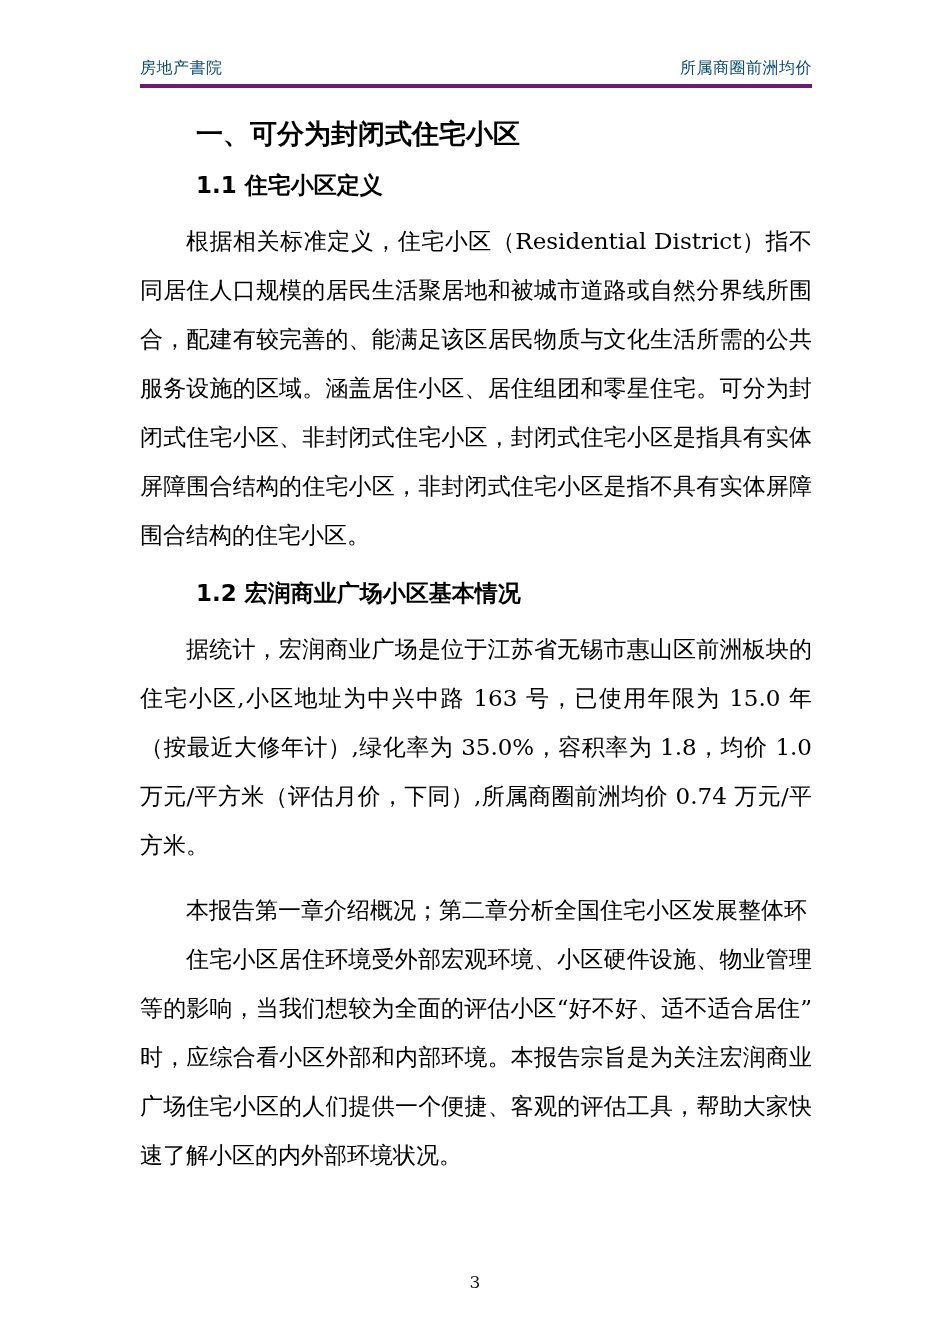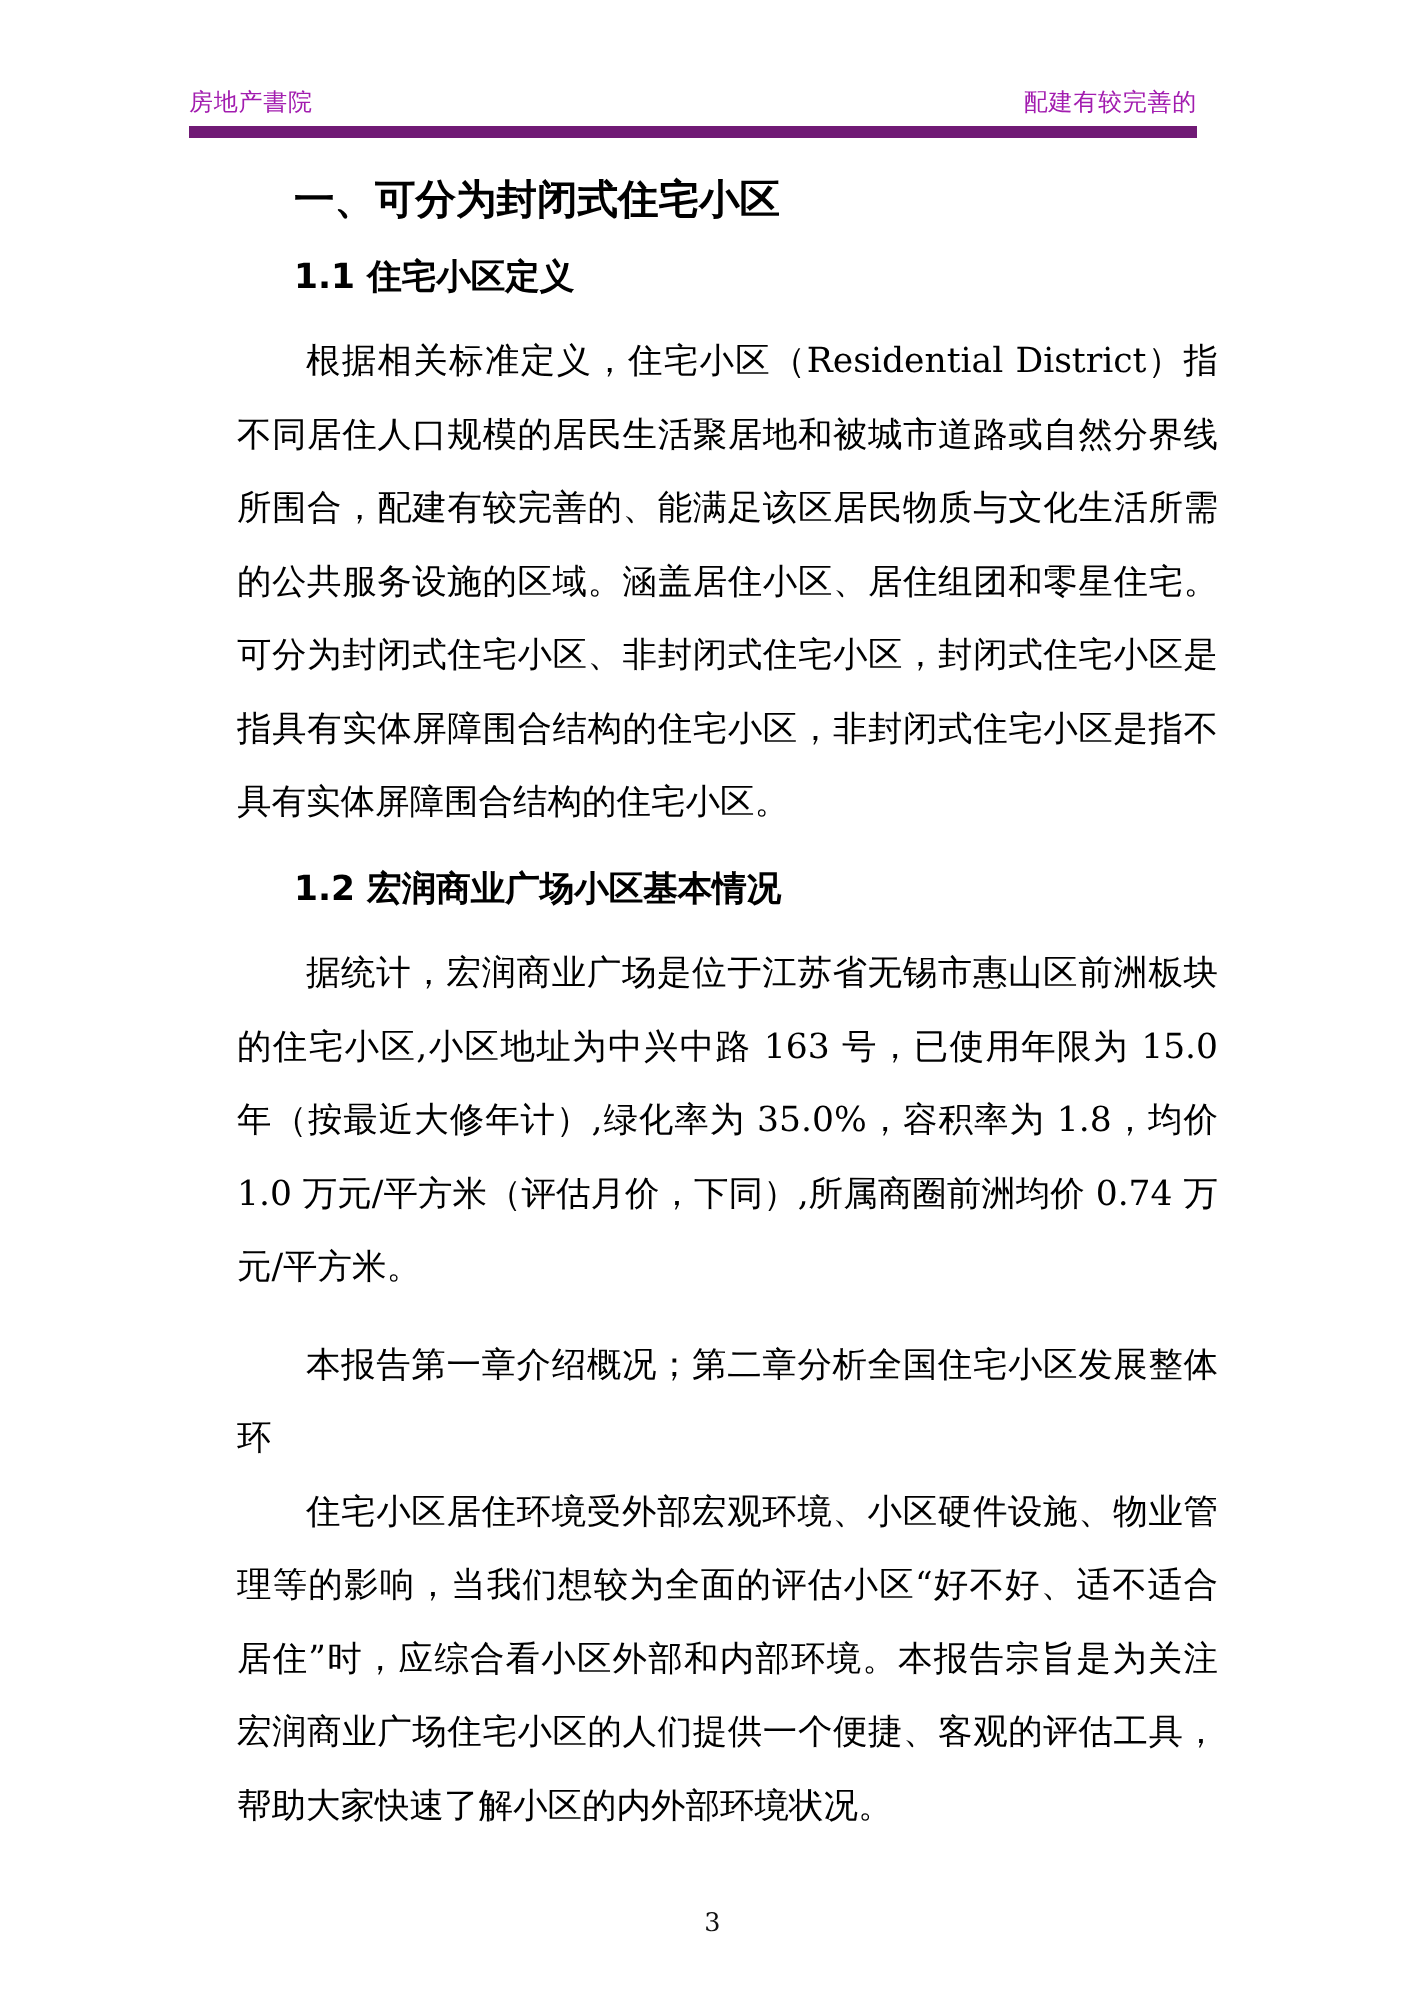--- a/index.html
+++ b/index.html
@@ -10,31 +10,31 @@
     height: 1344px;
     background: #ffffff;
     color: #000000;
     font-family: "DejaVu Serif", "Liberation Serif", serif;
     overflow: hidden;
     margin: 0 auto;
   }
   
   .doc-header {
     position: absolute;
-    left: 126px;
+    left: 140px;
     top: 58px;
     width: 672px;
     display: flex;
     justify-content: space-between;
     align-items: flex-end;
     padding-bottom: 5px;
-    border-bottom: 8px solid #701a75;
+    border-bottom: 4px solid #701a75;
     font-family: "DejaVu Sans", "Liberation Sans", sans-serif;
     font-size: 16px;
-    color: #a21caf;
+    color: #0c4a6e;
     letter-spacing: 0.5px;
   }
   
   .doc-body {
     position: absolute;
     left: 140px;
     top: 96px;
     width: 672px;
   }
   .chapter-title {
@@ -56,21 +56,20 @@
     color: #000000;
   }
   .para {
     margin-top: 16px;
     font-size: 23px;
     line-height: 49px;
     text-align: justify;
     text-indent: 2em;
     color: #000000;
     word-break: break-all;
-    margin-left: 18px;
   }
   .para + .para { margin-top: 0; }
   
   .doc-footer {
     position: absolute;
     left: 0;
     bottom: 52px;
     width: 100%;
     text-align: center;
     font-size: 17px;
@@ -78,21 +77,21 @@
     font-family: "DejaVu Serif", "Liberation Serif", serif;
   }
 </style>
 </head>
 <body>
 
 <div class="page">
 
   <div class="doc-header">
     <span>房地产書院</span>
-    <span>配建有较完善的</span>
+    <span>所属商圈前洲均价</span>
   </div>
 
   <div class="doc-body">
 
     <div class="chapter-title">一、可分为封闭式住宅小区</div>
 
     <div>
       <div class="section-heading">1.1 住宅小区定义</div>
       <p class="para">根据相关标准定义，住宅小区（Residential District）指不同居住人口规模的居民生活聚居地和被城市道路或自然分界线所围合，配建有较完善的、能满足该区居民物质与文化生活所需的公共服务设施的区域。涵盖居住小区、居住组团和零星住宅。可分为封闭式住宅小区、非封闭式住宅小区，封闭式住宅小区是指具有实体屏障围合结构的住宅小区，非封闭式住宅小区是指不具有实体屏障围合结构的住宅小区。</p>
     </div>

